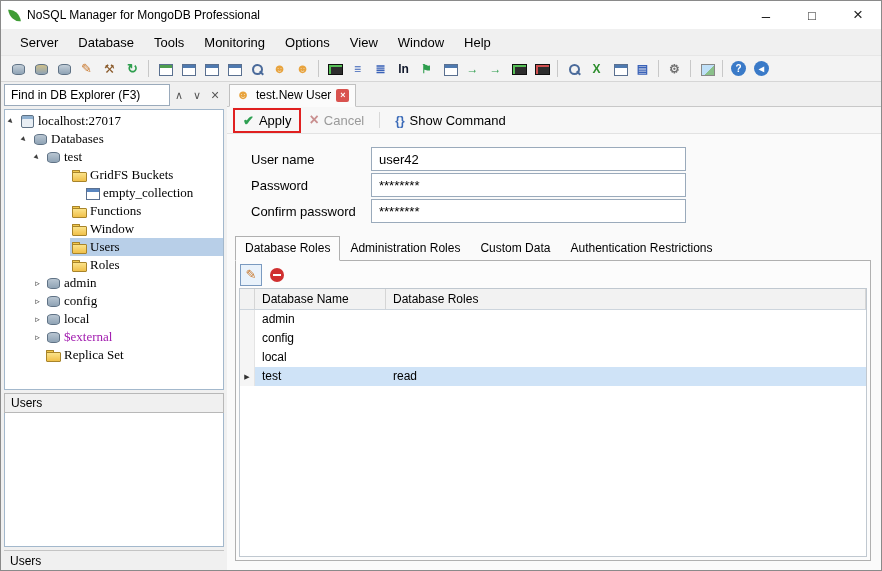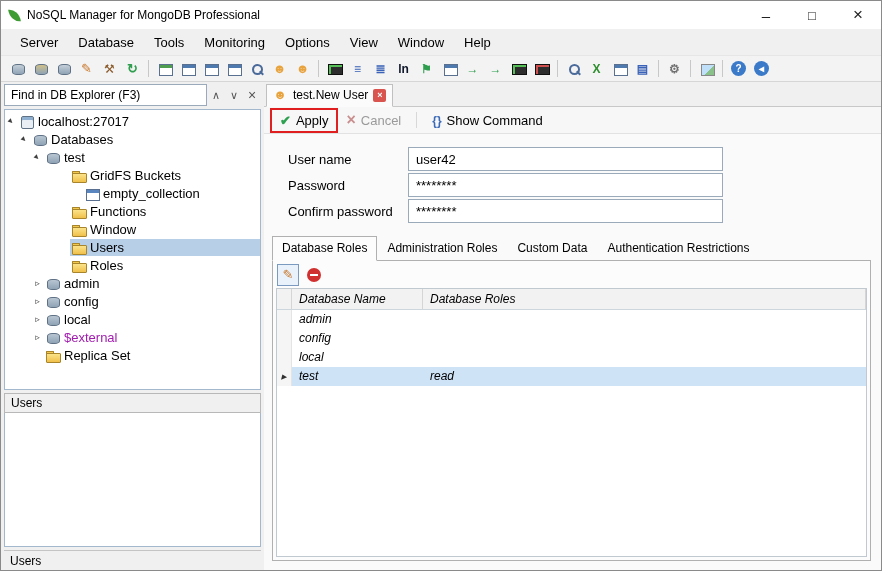--- a/index.html
+++ b/index.html
@@ -52,35 +52,35 @@
   .ic.screwdriver { color:#8a5a2a; font-size:12px; }
   .ic.screwdriver::before { content:"⚒"; }
   .ic.refresh { color:#2e9e4e; font-weight:bold; font-size:13px; }
   .ic.refresh::before { content:"↻"; }
   .ic.glyph { font-weight:bold; }
 
   
   .content { flex:1; display:flex; min-height:0; padding:2px 0 0 3px; }
 
   
-  .left { width:257px; flex:none; display:flex; flex-direction:column; }
+  .left { width:220px; flex:none; display:flex; flex-direction:column; }
   .find-row { display:flex; height:22px; margin-bottom:3px; }
   .find-input { flex:1; background:#fff; border:1px solid #9aaabb; padding:0 6px; font-size:12px; display:flex; align-items:center; }
   .find-btn { width:18px; display:flex; align-items:center; justify-content:center; color:#555; font-size:11px; }
   .glyph-up::before { content:"∧"; }
   .glyph-down::before { content:"∨"; }
   .glyph-x::before { content:"×"; font-size:14px; }
 
   .tree { flex:1; background:#fff; border:1px solid #a3b8cc; overflow:hidden; padding-top:2px; }
   .tree-row { display:flex; align-items:center; height:18px; white-space:nowrap; font-size:13px; }
   .indent { flex:none; }
   .tree-arrow { width:13px; flex:none; text-align:center; font-size:9px; color:#404040; }
   .arrow-exp::before { content:"▸"; display:inline-block; transform:rotate(45deg); }
   .arrow-col::before { content:"▹"; }
-  .tree-sel { display:flex; align-items:flex-end; flex:1; min-width:0; padding-left:1px; }
+  .tree-sel { display:flex; align-items:center; flex:1; min-width:0; padding-left:1px;font-family:Liberation Serif, serif; }
   .tree-sel.selected { background:#b8cfe8; }
   .tree-label { padding:1px 4px 1px 3px; }
   .tree-label.dim { color:#a21caf; }
   .tree-count { color:#2a62b8; }
 
   .sub-header { height:20px; background:#f0f0f0; border:1px solid #b8b8b8; display:flex; align-items:center; padding-left:6px; font-size:12px; margin-top:3px; flex:none; }
   .sub-body { height:134px; background:#fff; border:1px solid #a3b8cc; border-top:none; flex:none; }
   .statusbar { height:20px; margin-top:3px; border-top:1px solid #c4c4c4; display:flex; align-items:center; padding-left:6px; font-size:12px; flex:none; }
 
   
@@ -108,21 +108,21 @@
   .role-tab { padding:4px 9px 5px; font-size:12px; border:1px solid transparent; margin-bottom:-1px; }
   .role-tab.active { background:#fcfcfc; border:1px solid #b0b0b0; border-bottom:1px solid #fcfcfc; }
 
   .roles-panel { flex:1; margin:0 10px 9px 8px; border:1px solid #b0b0b0; background:#fcfcfc; display:flex; flex-direction:column; min-height:0; }
   .grid-toolbar { height:27px; display:flex; align-items:center; gap:4px; padding-left:4px; flex:none; }
   .gt-btn { width:22px; height:22px; display:flex; align-items:center; justify-content:center; }
   .gt-btn.raised { border:1px solid #7a9ac0; background:#e9f2fb; }
   .minus-icon { width:14px; height:14px; background:#d03030; border-radius:50%; position:relative; }
   .minus-icon::after { content:""; position:absolute; left:3px; right:3px; top:6px; height:2px; background:#fff; }
 
-  .grid { flex:1; border:1px solid #c0c8d0; background:#fff; display:flex; flex-direction:column; margin:0 3px 3px 3px; min-height:0;font-style:italic; }
+  .grid { flex:1; border:1px solid #c0c8d0; background:#fff; display:flex; flex-direction:column; margin:0 3px 3px 3px; min-height:0; }
   .grid-header { display:flex; height:21px; background:#f2f2f2; border-bottom:1px solid #cdd5dd; font-size:12px; flex:none; }
   .gh-marker { width:15px; border-right:1px solid #d5d5d5; flex:none; }
   .gh-cell { padding:3px 7px; border-right:1px solid #d5d5d5; }
   .gh-name { width:131px; flex:none; }
   .gh-roles { flex:1; }
   .grid-row { display:flex; height:19px; font-size:12px; flex:none; }
   .gr-marker { width:15px; flex:none; border-right:1px solid #e4e4e4; background:#f5f5f5; display:flex; align-items:center; justify-content:center; font-size:7px; color:#303030; }
   .gr-cell { padding:2px 7px; }
   .gr-name { width:131px; flex:none; }
   .gr-roles { flex:1; }

